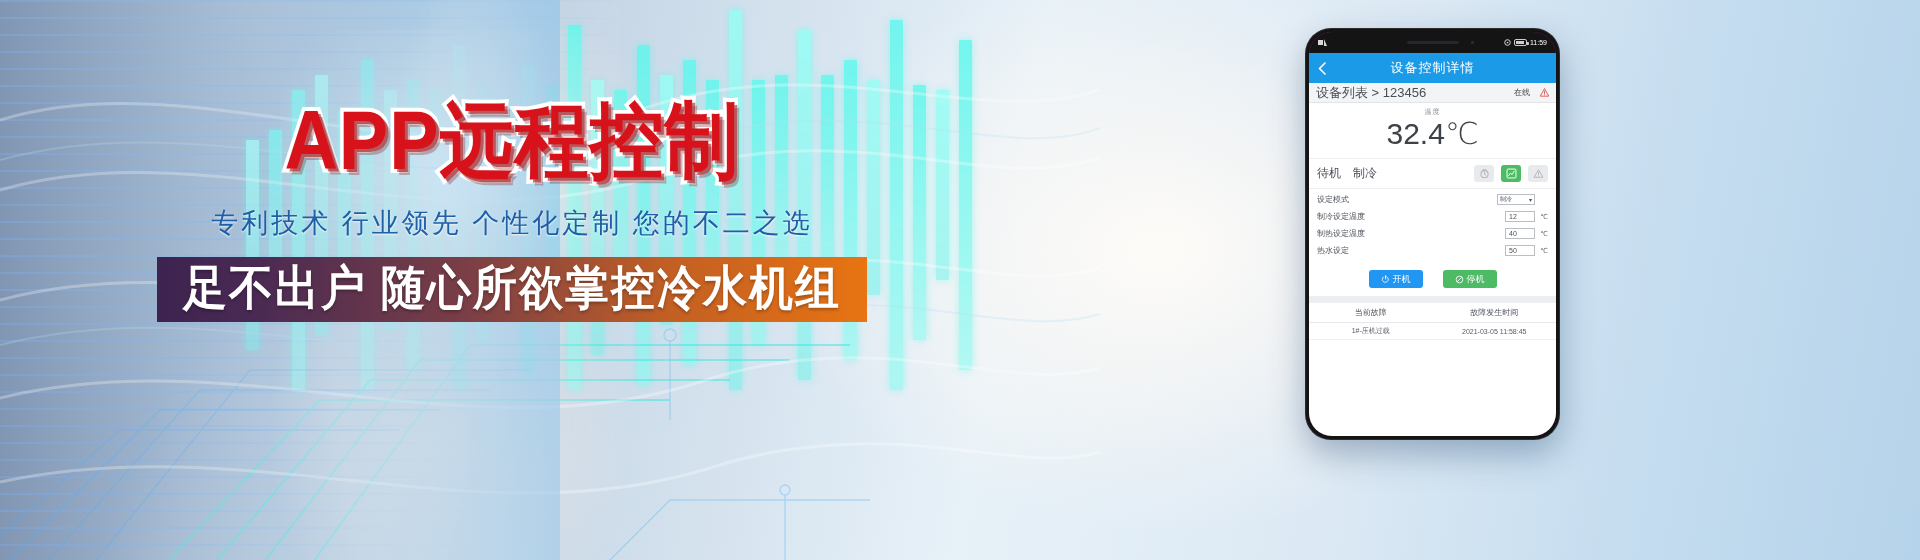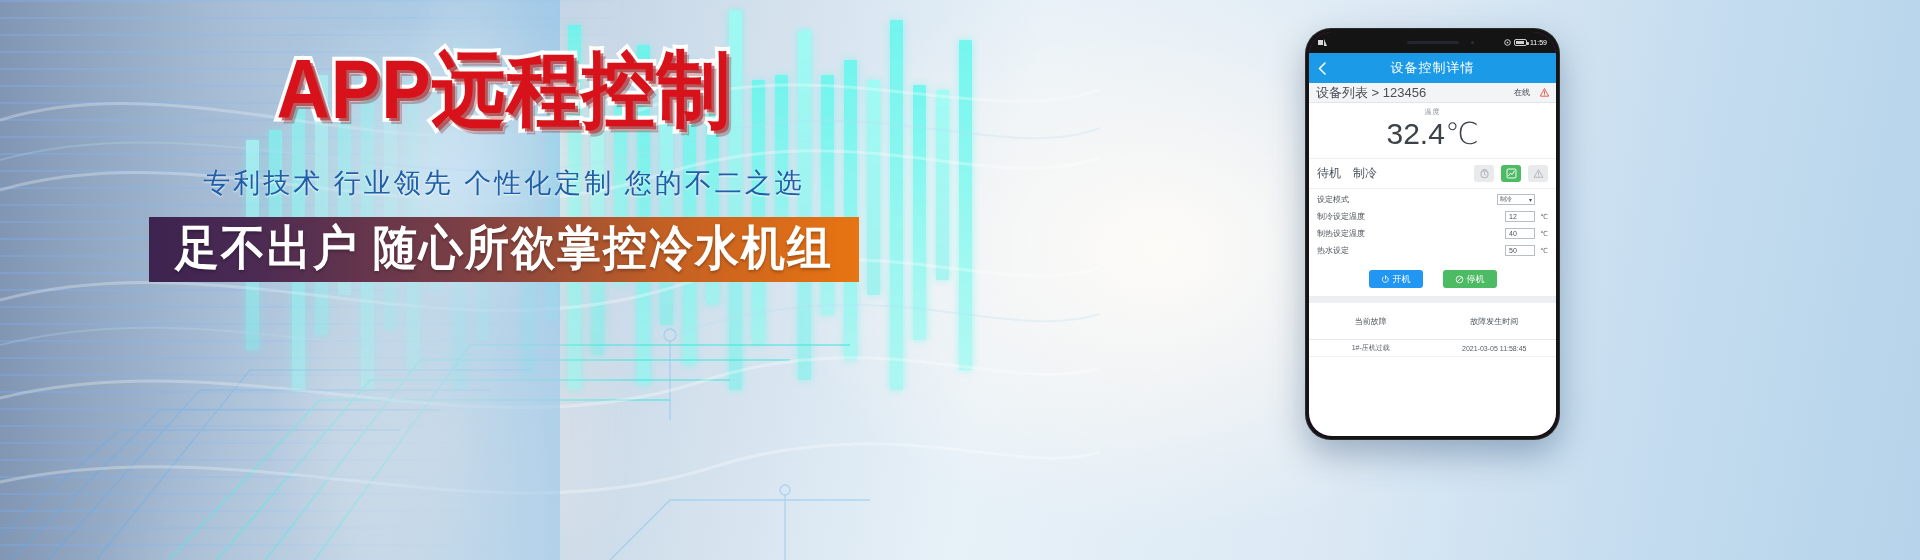--- a/index.html
+++ b/index.html
@@ -71,44 +71,44 @@
   #bg-waves { right:0; top:0; width:1100px; height:560px; opacity:.55; }
 
   
   #bg-right{
     right:0; top:0; width:560px; height:560px;
     background:linear-gradient(260deg, rgba(150,198,233,.75) 0%, rgba(196,224,243,.35) 45%, rgba(255,255,255,0) 100%);
   }
 
   
   #copy{
-    position:absolute; left:4px; top:0; width:1000px; height:463px;
+    position:absolute; left:12px; top:0; width:1000px; height:463px;
     display:flex; flex-direction:column; align-items:center;
-    justify-content:flex-start; padding-top:53px;
+    justify-content:flex-start; padding-top:104px;
   }
 
   
   #headline{
     font-size:74px; font-weight:bold; letter-spacing:1px; line-height:1;
     color:#d8121a;
     -webkit-text-stroke:7px #ffffff;
     paint-order:stroke fill;
     text-shadow:
        3px 3px 0 rgba(150,10,16,.55),
        5px 5px 0 rgba(120,8,12,.28);
     white-space:nowrap;
     transform:scaleY(1.12);
     margin-bottom:18px;
   }
 
   
   #subline{
     font-size:27px; color:#1f5fa8; letter-spacing:3px; line-height:1;
     white-space:nowrap; text-shadow:0 1px 2px rgba(255,255,255,.85);
-    margin-top:25px;
+    margin-top:14px;
   }
 
   
   #ribbon{
     margin-top:20px;
     padding:9px 26px 12px;
     background:linear-gradient(90deg,#3d2350 0%, #4a2a53 14%, #7b3f46 44%, #c25f24 72%, #e87412 100%);
     display:flex; align-items:center; justify-content:center;
   }
   #ribbon-text{
@@ -265,21 +265,21 @@
     font-size:7px; color:#4b5059; display:flex; align-items:center;
     padding:0 3px; cursor:text;
   }
   .set-unit{ width:13px; text-align:right; font-size:7px; color:#6b707a; }
 
   #divider-thick{ height:6px; background:#eceef1; flex:none; }
 
   
   #fault-table{ background:#fff; flex:1; }
   #fault-head{
-    display:flex; height:37px; align-items:center; border-bottom:1px solid #e6e8eb;
+    display:flex; height:20px; align-items:center; border-bottom:1px solid #e6e8eb;
   }
   #fault-head div{ flex:1; text-align:center; font-size:8px; color:#4b5059; }
   .fault-row{ display:flex; height:17px; align-items:center; border-bottom:1px solid #f0f1f3; }
   .fault-row div{ flex:1; text-align:center; font-size:7px; color:#575c64; }
 </style>
 </head>
 <body>
 
 <div id="stage">
 

